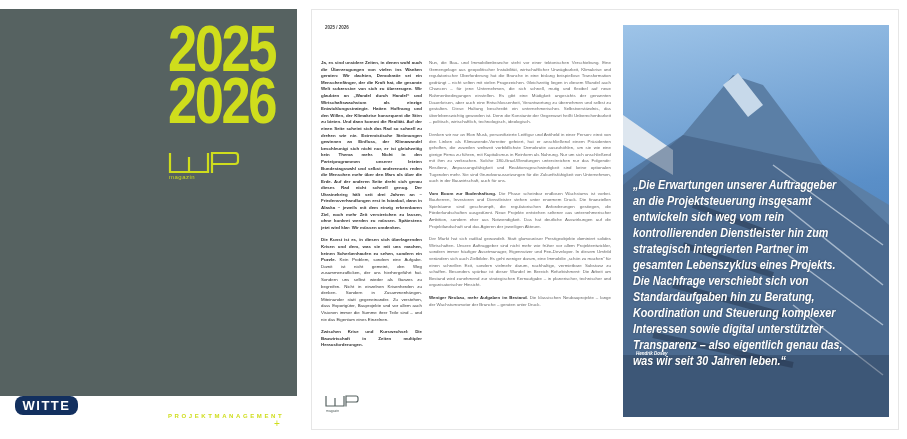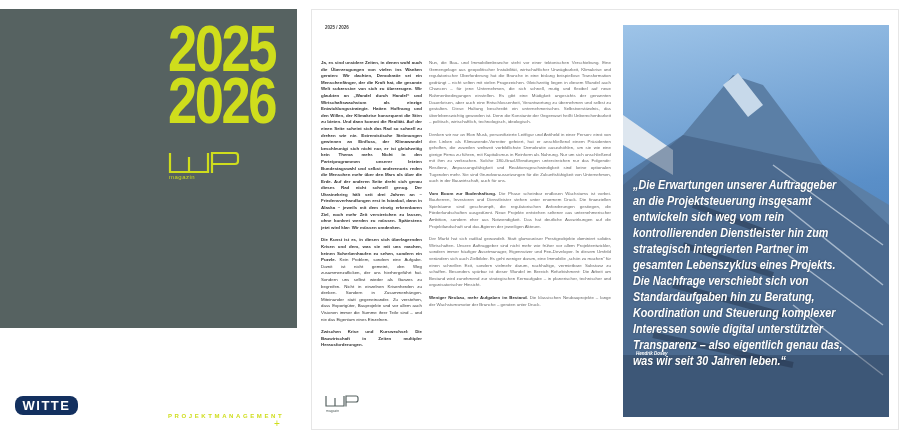--- a/index.html
+++ b/index.html
@@ -1,21 +1,21 @@
 <!DOCTYPE html>
 <html><head>
 <meta charset="utf-8">
 <style>
   html, body { margin: 0; padding: 0; }
   body {
     width: 907px; height: 439px; background: #ffffff; position: relative; overflow: hidden;
     font-family: "Liberation Sans", sans-serif;
   }
   .cover {
-    position: absolute; left: 0; top: 9px; width: 297px; height: 319px;
+    position: absolute; left: 0; top: 9px; width: 297px; height: 387px;
     background: #566261;
   }
   .years {
     position: absolute; left: 168px; top: 14px; width: 120px;
     color: #cfdd1c; font-family: "Liberation Sans Narrow", "Liberation Sans", sans-serif;
     font-weight: bold; font-size: 64px; line-height: 52px; letter-spacing: -3px;
     transform: scaleX(0.82); transform-origin: left top;
   }
   .years div { display: block; }
   .wp-logo { position: absolute; left: 168px; top: 143px; }

